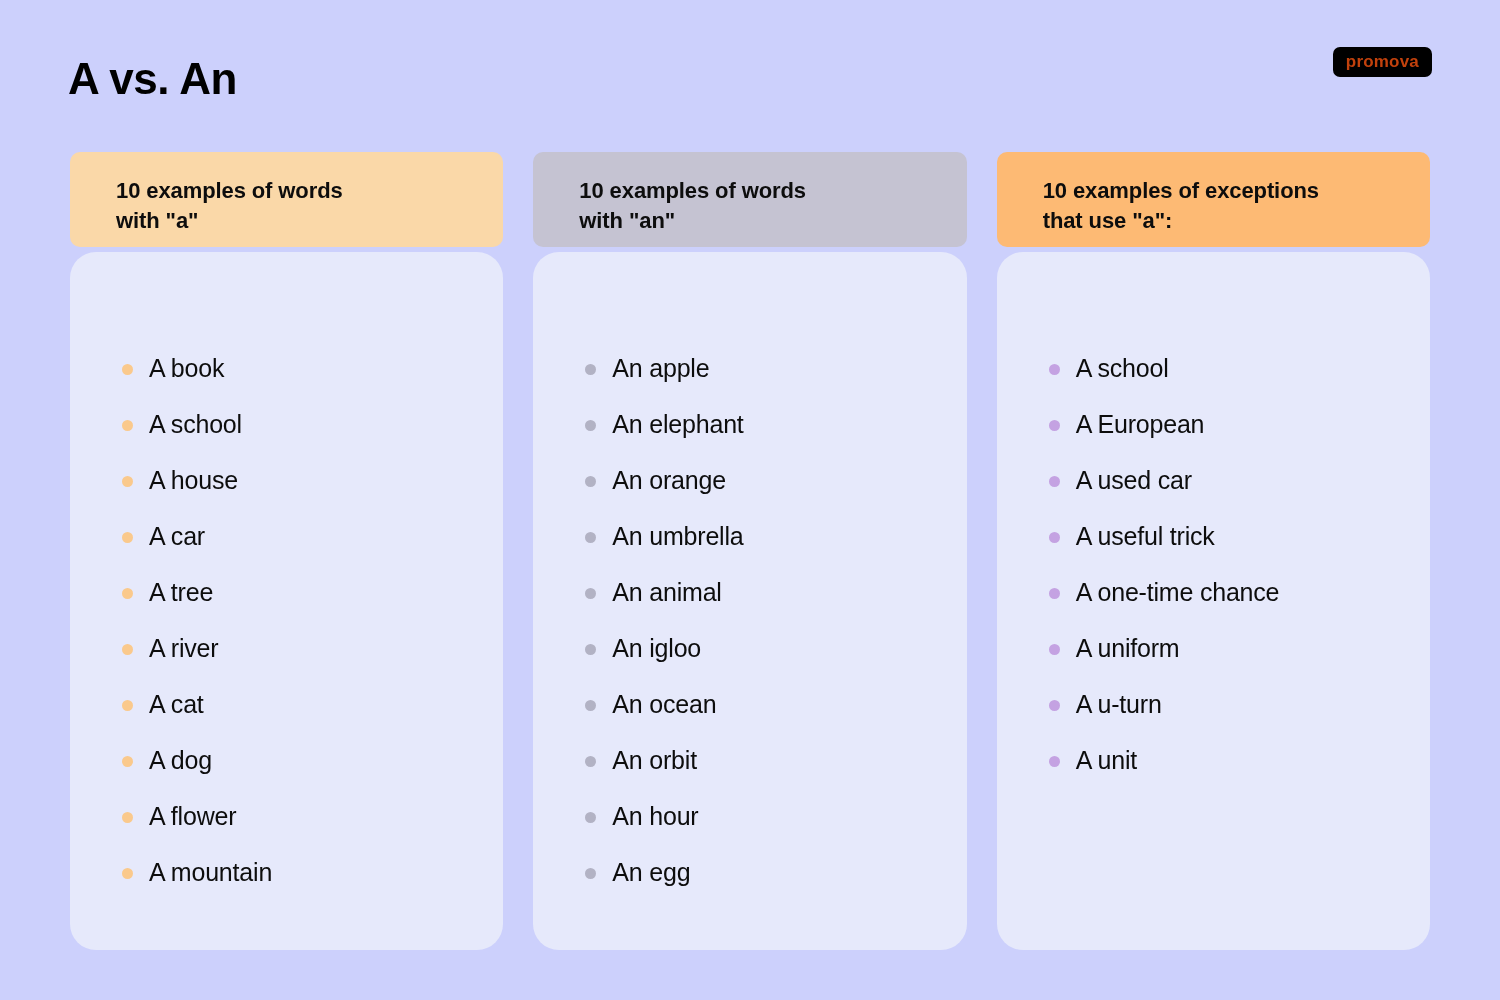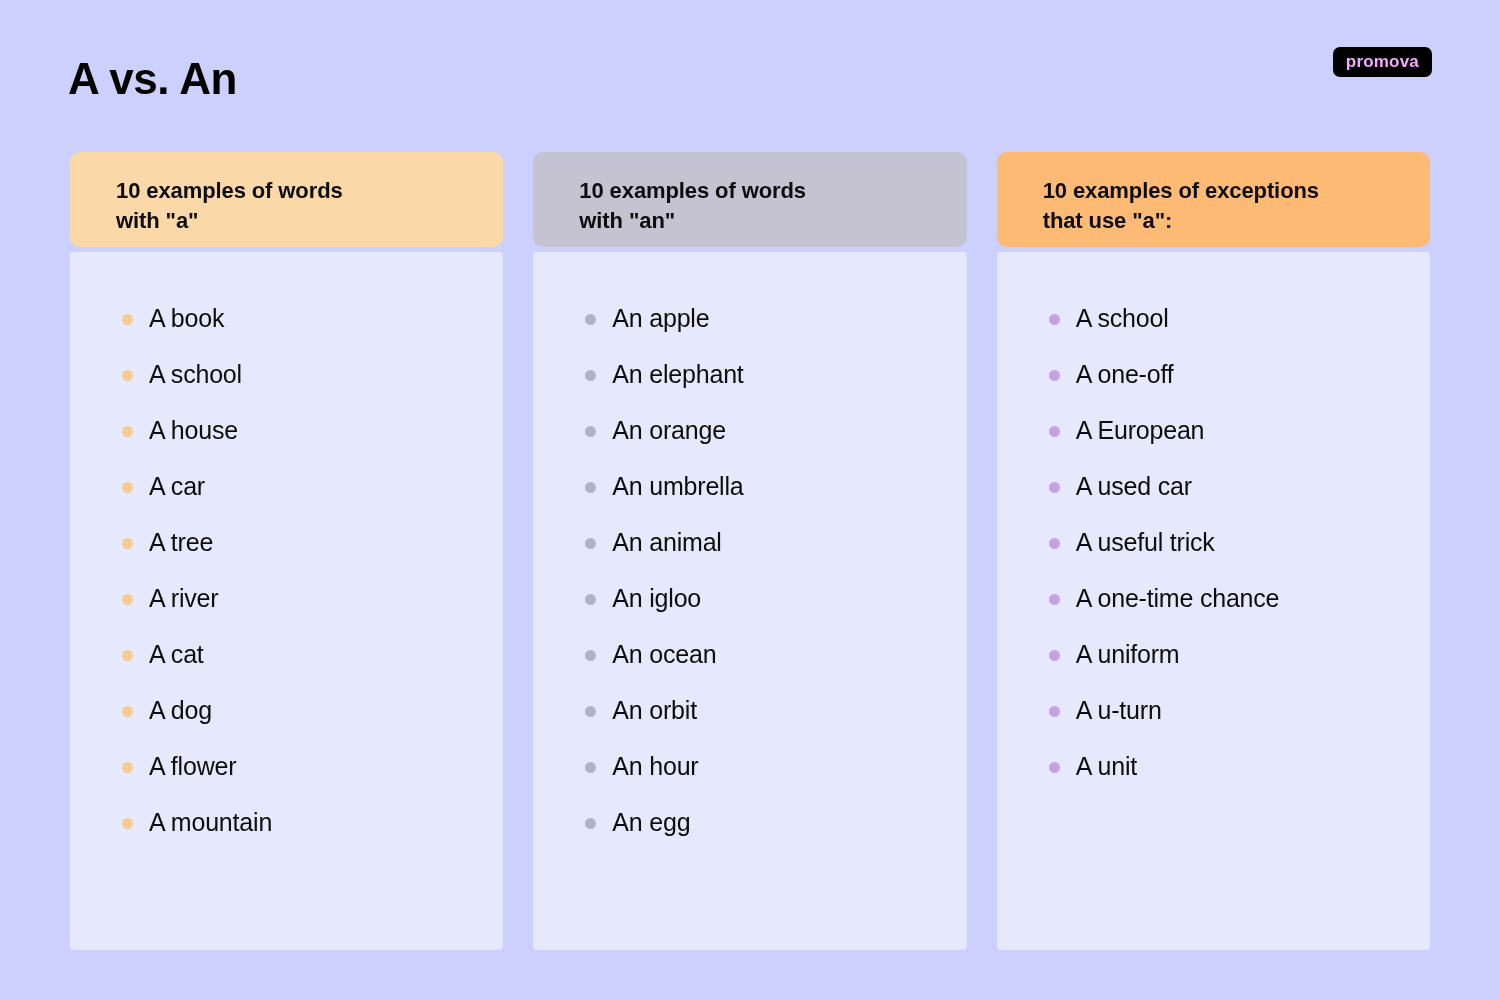--- a/index.html
+++ b/index.html
@@ -26,21 +26,21 @@
     color: #000000;
     letter-spacing: -0.5px;
     line-height: 1.0;
   }
 
   .logo {
     position: absolute;
     right: 68px;
     top: 47px;
     background: #000000;
-    color: #f0abfc;
+    color: #c2410c;
     border-radius: 7px;
     padding: 6px 13px 7px 13px;
     font-size: 17px;
     font-weight: 700;
     letter-spacing: 0.2px;
     line-height: 1;
   }
 
   
   .columns {
@@ -71,24 +71,24 @@
     white-space: pre-line;
   }
 
   .col-header.tone-a   { background: #fad8a8; }
   .col-header.tone-an  { background: #c5c3d2; }
   .col-header.tone-exc { background: #fdba74; }
 
   .col-body {
     margin-top: 5px;
     background: #e6e9fb;
-    border-radius: 4px;
+    border-radius: 26px;
     flex: 1 1 auto;
     height: 698px;
-    padding: 39px 20px 0 52px;
+    padding: 89px 20px 0 52px;
   }
 
   .item-list { list-style: none; }
 
   .item {
     display: flex;
     align-items: center;
     height: 56px;
     font-size: 25px;
     color: #0d0d0d;
@@ -219,24 +219,20 @@
     <div class="col-header tone-exc">10 examples of exceptions
 that use "a":</div>
     <div class="col-body">
       <ul class="item-list">
         <li class="item">
             <span class="bullet dot-exc"></span>
             <span>A school</span>
           </li>
         <li class="item">
             <span class="bullet dot-exc"></span>
-            <span>A one-off</span>
-          </li>
-        <li class="item">
-            <span class="bullet dot-exc"></span>
             <span>A European</span>
           </li>
         <li class="item">
             <span class="bullet dot-exc"></span>
             <span>A used car</span>
           </li>
         <li class="item">
             <span class="bullet dot-exc"></span>
             <span>A useful trick</span>
           </li>

